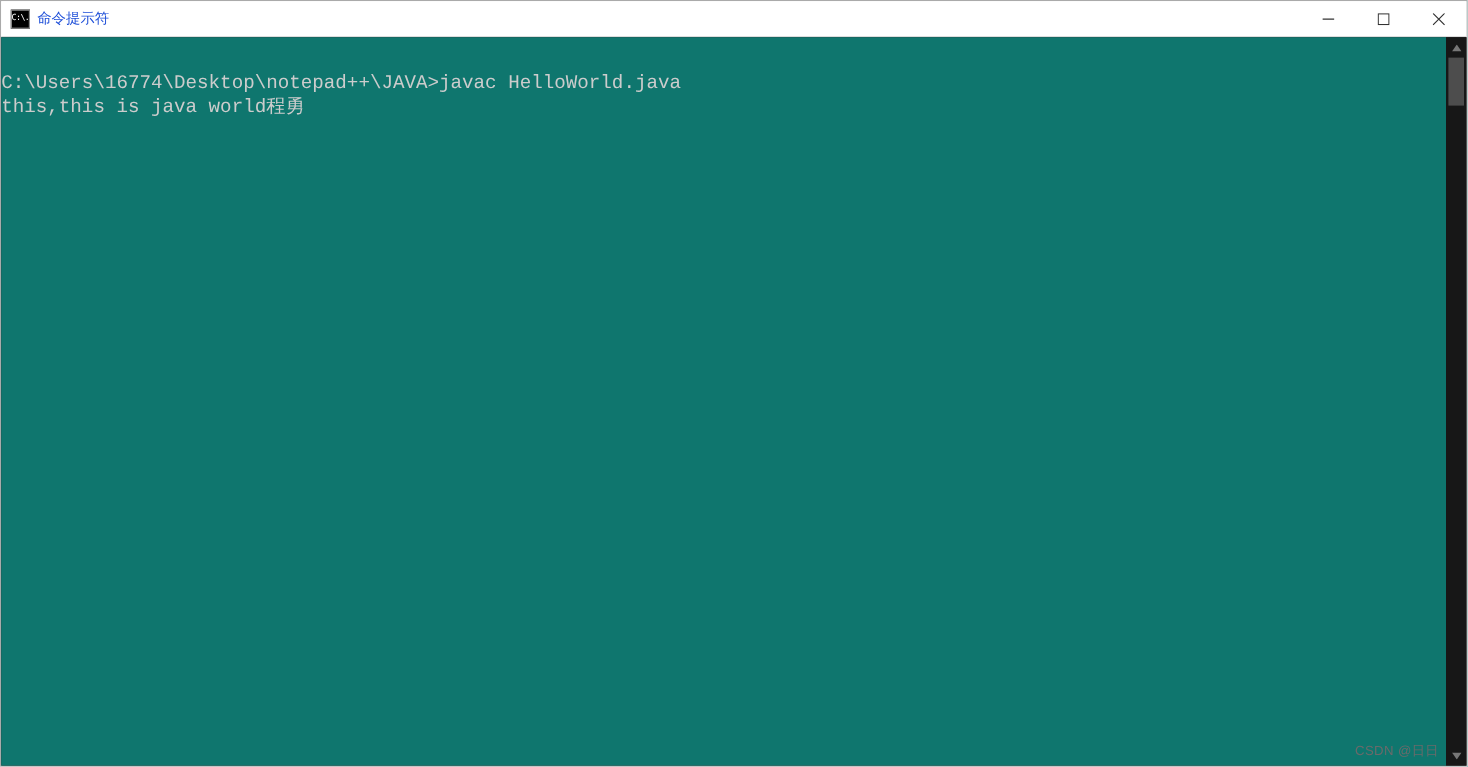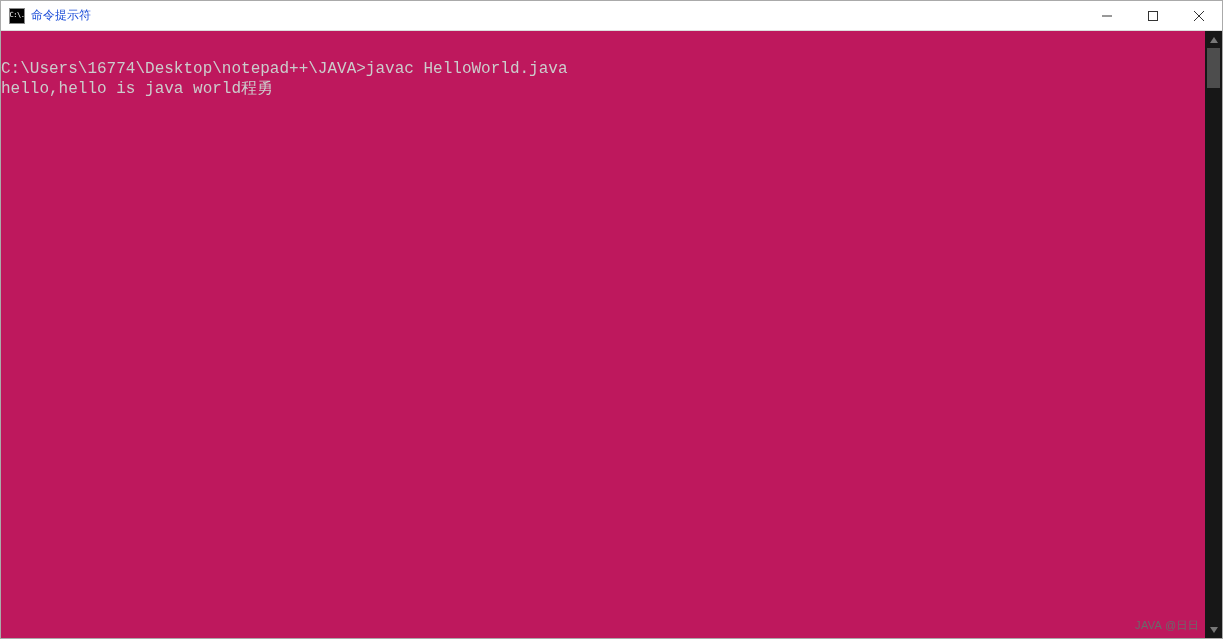--- a/index.html
+++ b/index.html
@@ -68,21 +68,21 @@
     }
     .win-btn svg { display: block; }
     .terminal-wrap {
       flex: 1;
       display: flex;
       background: #0c0c0c;
       min-height: 0;
     }
     .terminal {
       flex: 1;
-      background: #be185d;
+      background: #0f766e;
       color: #cccccc;
       font-family: "NSimSun", "SimSun", "Consolas", "Courier New", monospace;
       font-size: 16px;
       line-height: 20px;
       padding: 28px 0 0 0;
       white-space: pre;
       overflow: hidden;
     }
     .scrollbar {
       width: 17px;
@@ -142,30 +142,30 @@
       </div>
       <div class="win-btn">
         <svg width="10" height="10" viewBox="0 0 10 10">
             <path d="M0 0 L10 10 M10 0 L0 10" stroke="#333" stroke-width="1"></path>
           </svg>
       </div>
     </div>
   </div>
 
   <div class="terminal-wrap">
-    <div class="terminal" id="terminal"><span class="line">C:\Users\16774\Desktop\notepad++\JAVA&gt;javac HelloWorld.java</span><span class="line"></span><span class="line">hello,hello is java world程勇</span><span class="line"></span></div>
+    <div class="terminal" id="terminal"><span class="line">C:\Users\16774\Desktop\notepad++\JAVA&gt;javac HelloWorld.java</span><span class="line"></span><span class="line">this,this is java world程勇</span><span class="line"></span></div>
     <div class="scrollbar">
       <div class="scroll-arrow up">
         <svg width="8" height="6" viewBox="0 0 8 6">
             <path d="M4 0 L8 6 L0 6 Z" fill="#777"></path>
           </svg>
       </div>
       <div class="scroll-thumb"></div>
       <div class="scroll-arrow down">
         <svg width="8" height="6" viewBox="0 0 8 6">
             <path d="M4 6 L8 0 L0 0 Z" fill="#777"></path>
           </svg>
       </div>
     </div>
   </div>
 </div>
 
-<div class="watermark">JAVA @日日</div>
+<div class="watermark">CSDN @日日</div>
 
 </body></html>

